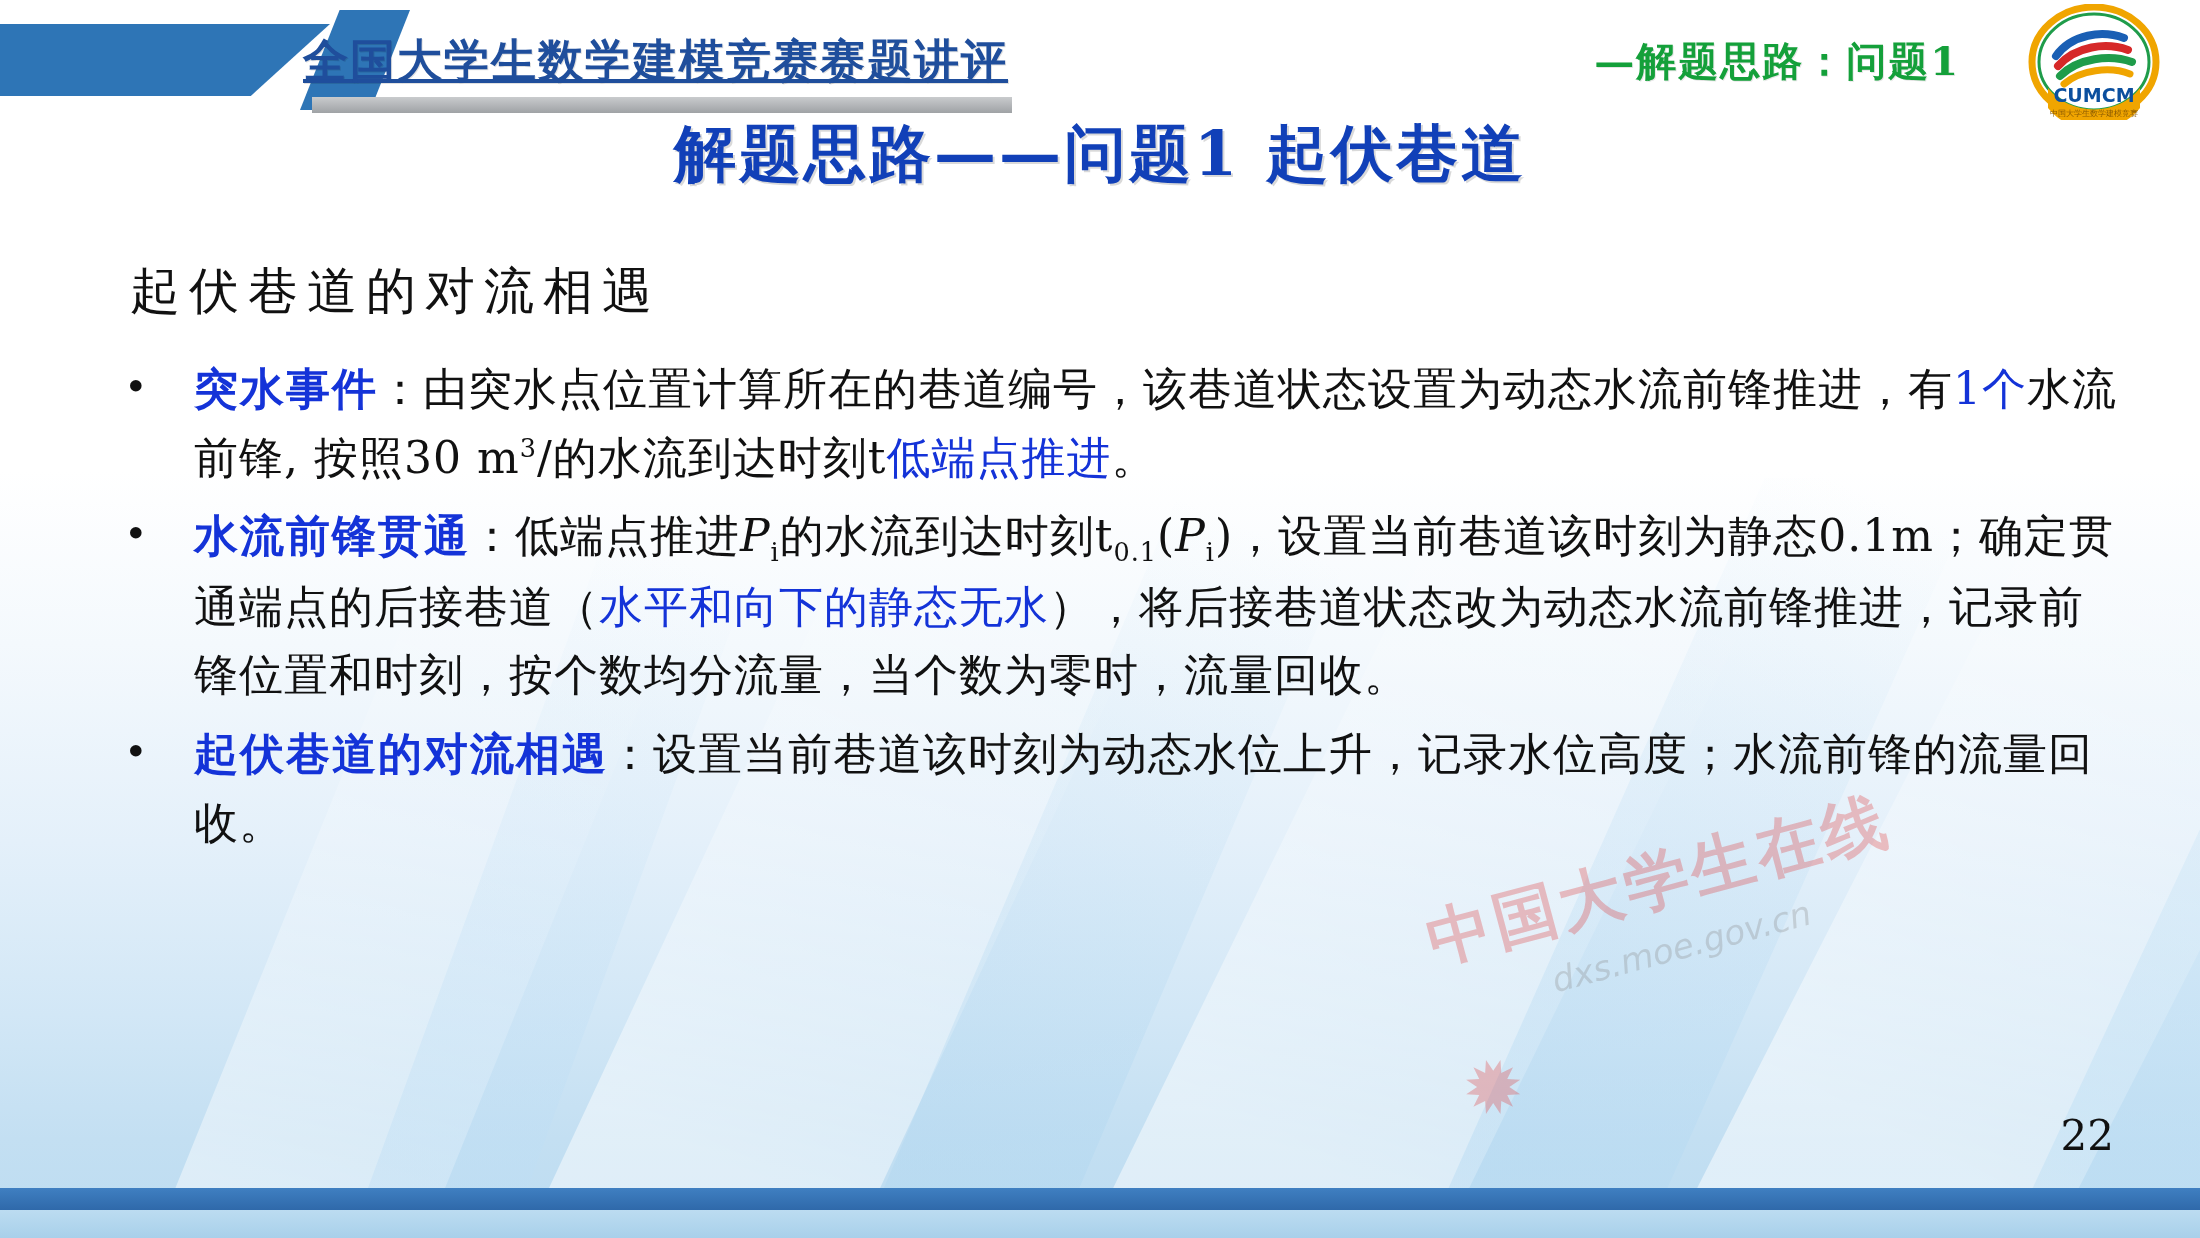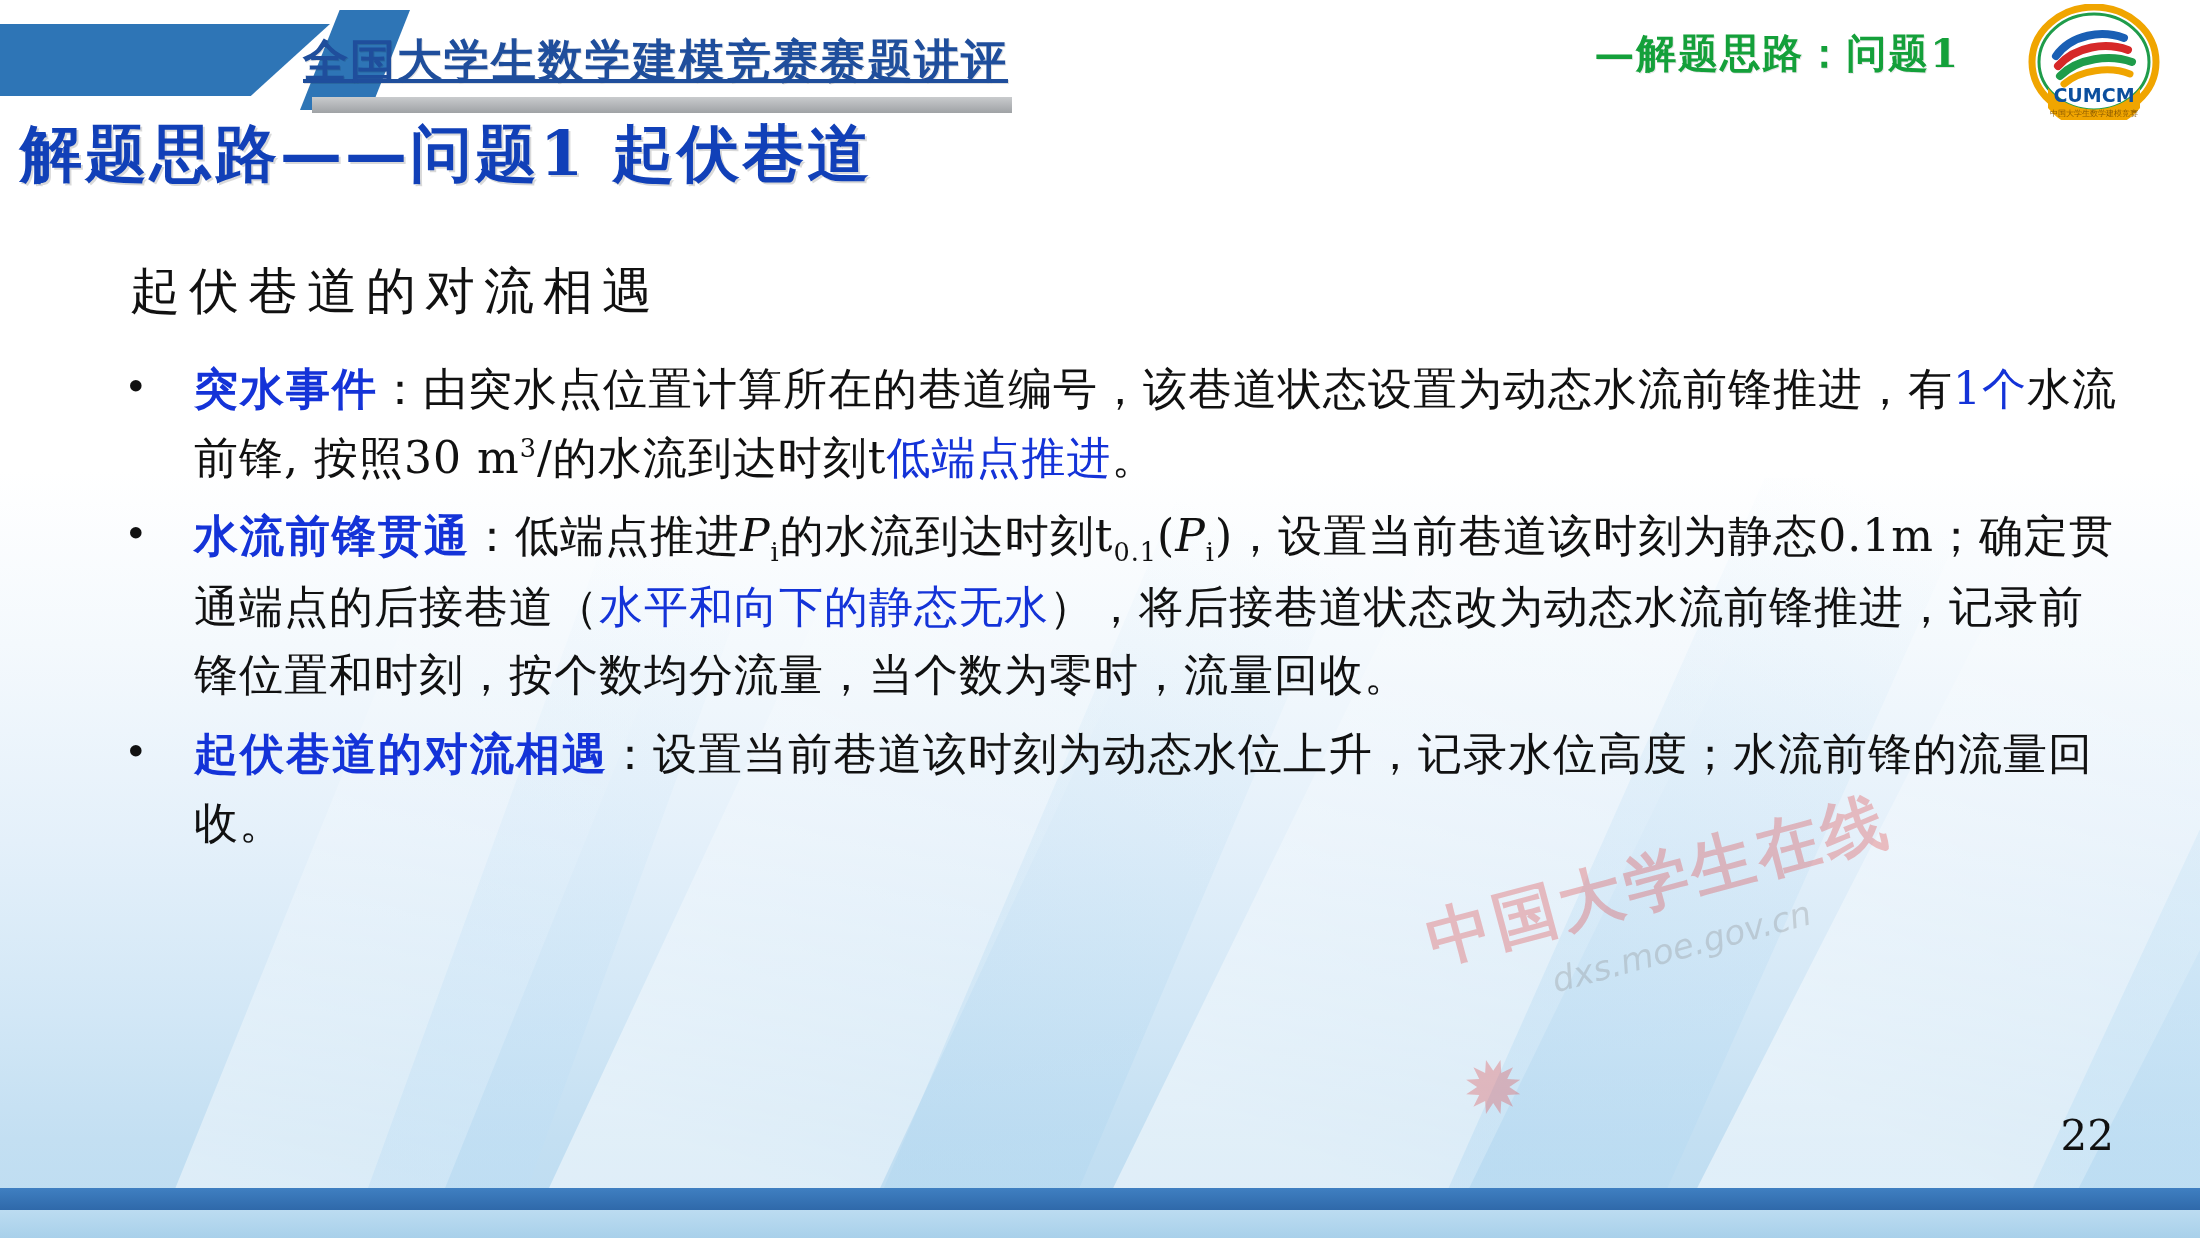--- a/index.html
+++ b/index.html
@@ -30,31 +30,31 @@
             clip-path:polygon(0 0, 100% 0, 76% 100%, 0 100%);}
   .hdr-slash{position:absolute;left:300px;top:10px;width:110px;height:100px;background:#2E75B6;
             clip-path:polygon(36% 0, 100% 0, 64% 100%, 0 100%);}
   .hdr-greybar{position:absolute;left:312px;top:97px;width:700px;height:16px;
             background:linear-gradient(180deg,#c9cbcd,#9fa2a5);}
   .hdr-title{position:absolute;left:248px;top:26px;width:760px;height:70px;
             font-family:"DejaVu Serif","Liberation Serif",serif;
             font-size:45px;font-weight:bold;color:#1F4E9C;letter-spacing:2px;
             display:flex;align-items:center;justify-content:flex-end;
             text-shadow:1px 1px 0 rgba(0,0,0,.12);text-decoration:underline;}
-  .hdr-right{position:absolute;right:240px;top:26px;
+  .hdr-right{position:absolute;right:240px;top:34px;
             font-size:40px;font-weight:bold;color:#14A03A;letter-spacing:2px;
             text-shadow:1px 1px 0 rgba(0,0,0,.1);}
   
   .logo{position:absolute;right:18px;top:4px;width:176px;height:116px;text-decoration:underline;}
   .logo svg{display:block;}
 
   
-  .main-title{position:absolute;left:0;right:0;top:112px;text-align:left;
+  .main-title{position:absolute;left:0;right:0;top:112px;text-align:center;
             font-size:62px;font-weight:bold;color:#1140B8;letter-spacing:3px;
-            text-shadow:2px 2px 0 rgba(0,0,0,.15);padding-left:20px;}
+            text-shadow:2px 2px 0 rgba(0,0,0,.15);}
   .main-title .t2{margin-left:26px;}
 
   
   .subtitle{position:absolute;left:130px;top:258px;font-size:50px;color:#111;letter-spacing:9px;
             font-family:"DejaVu Serif","Liberation Serif",serif;}
   .bullets{position:absolute;left:118px;top:355px;right:80px;}
   .bullet{display:flex;align-items:flex-start;margin-bottom:10px;}
   .dot{flex:0 0 70px;font-size:40px;line-height:1.55;color:#111;padding-left:6px;}
   .btext{flex:1;font-size:44px;line-height:1.56;color:#111;letter-spacing:1px;
          font-family:"DejaVu Serif","Liberation Serif",serif;}

